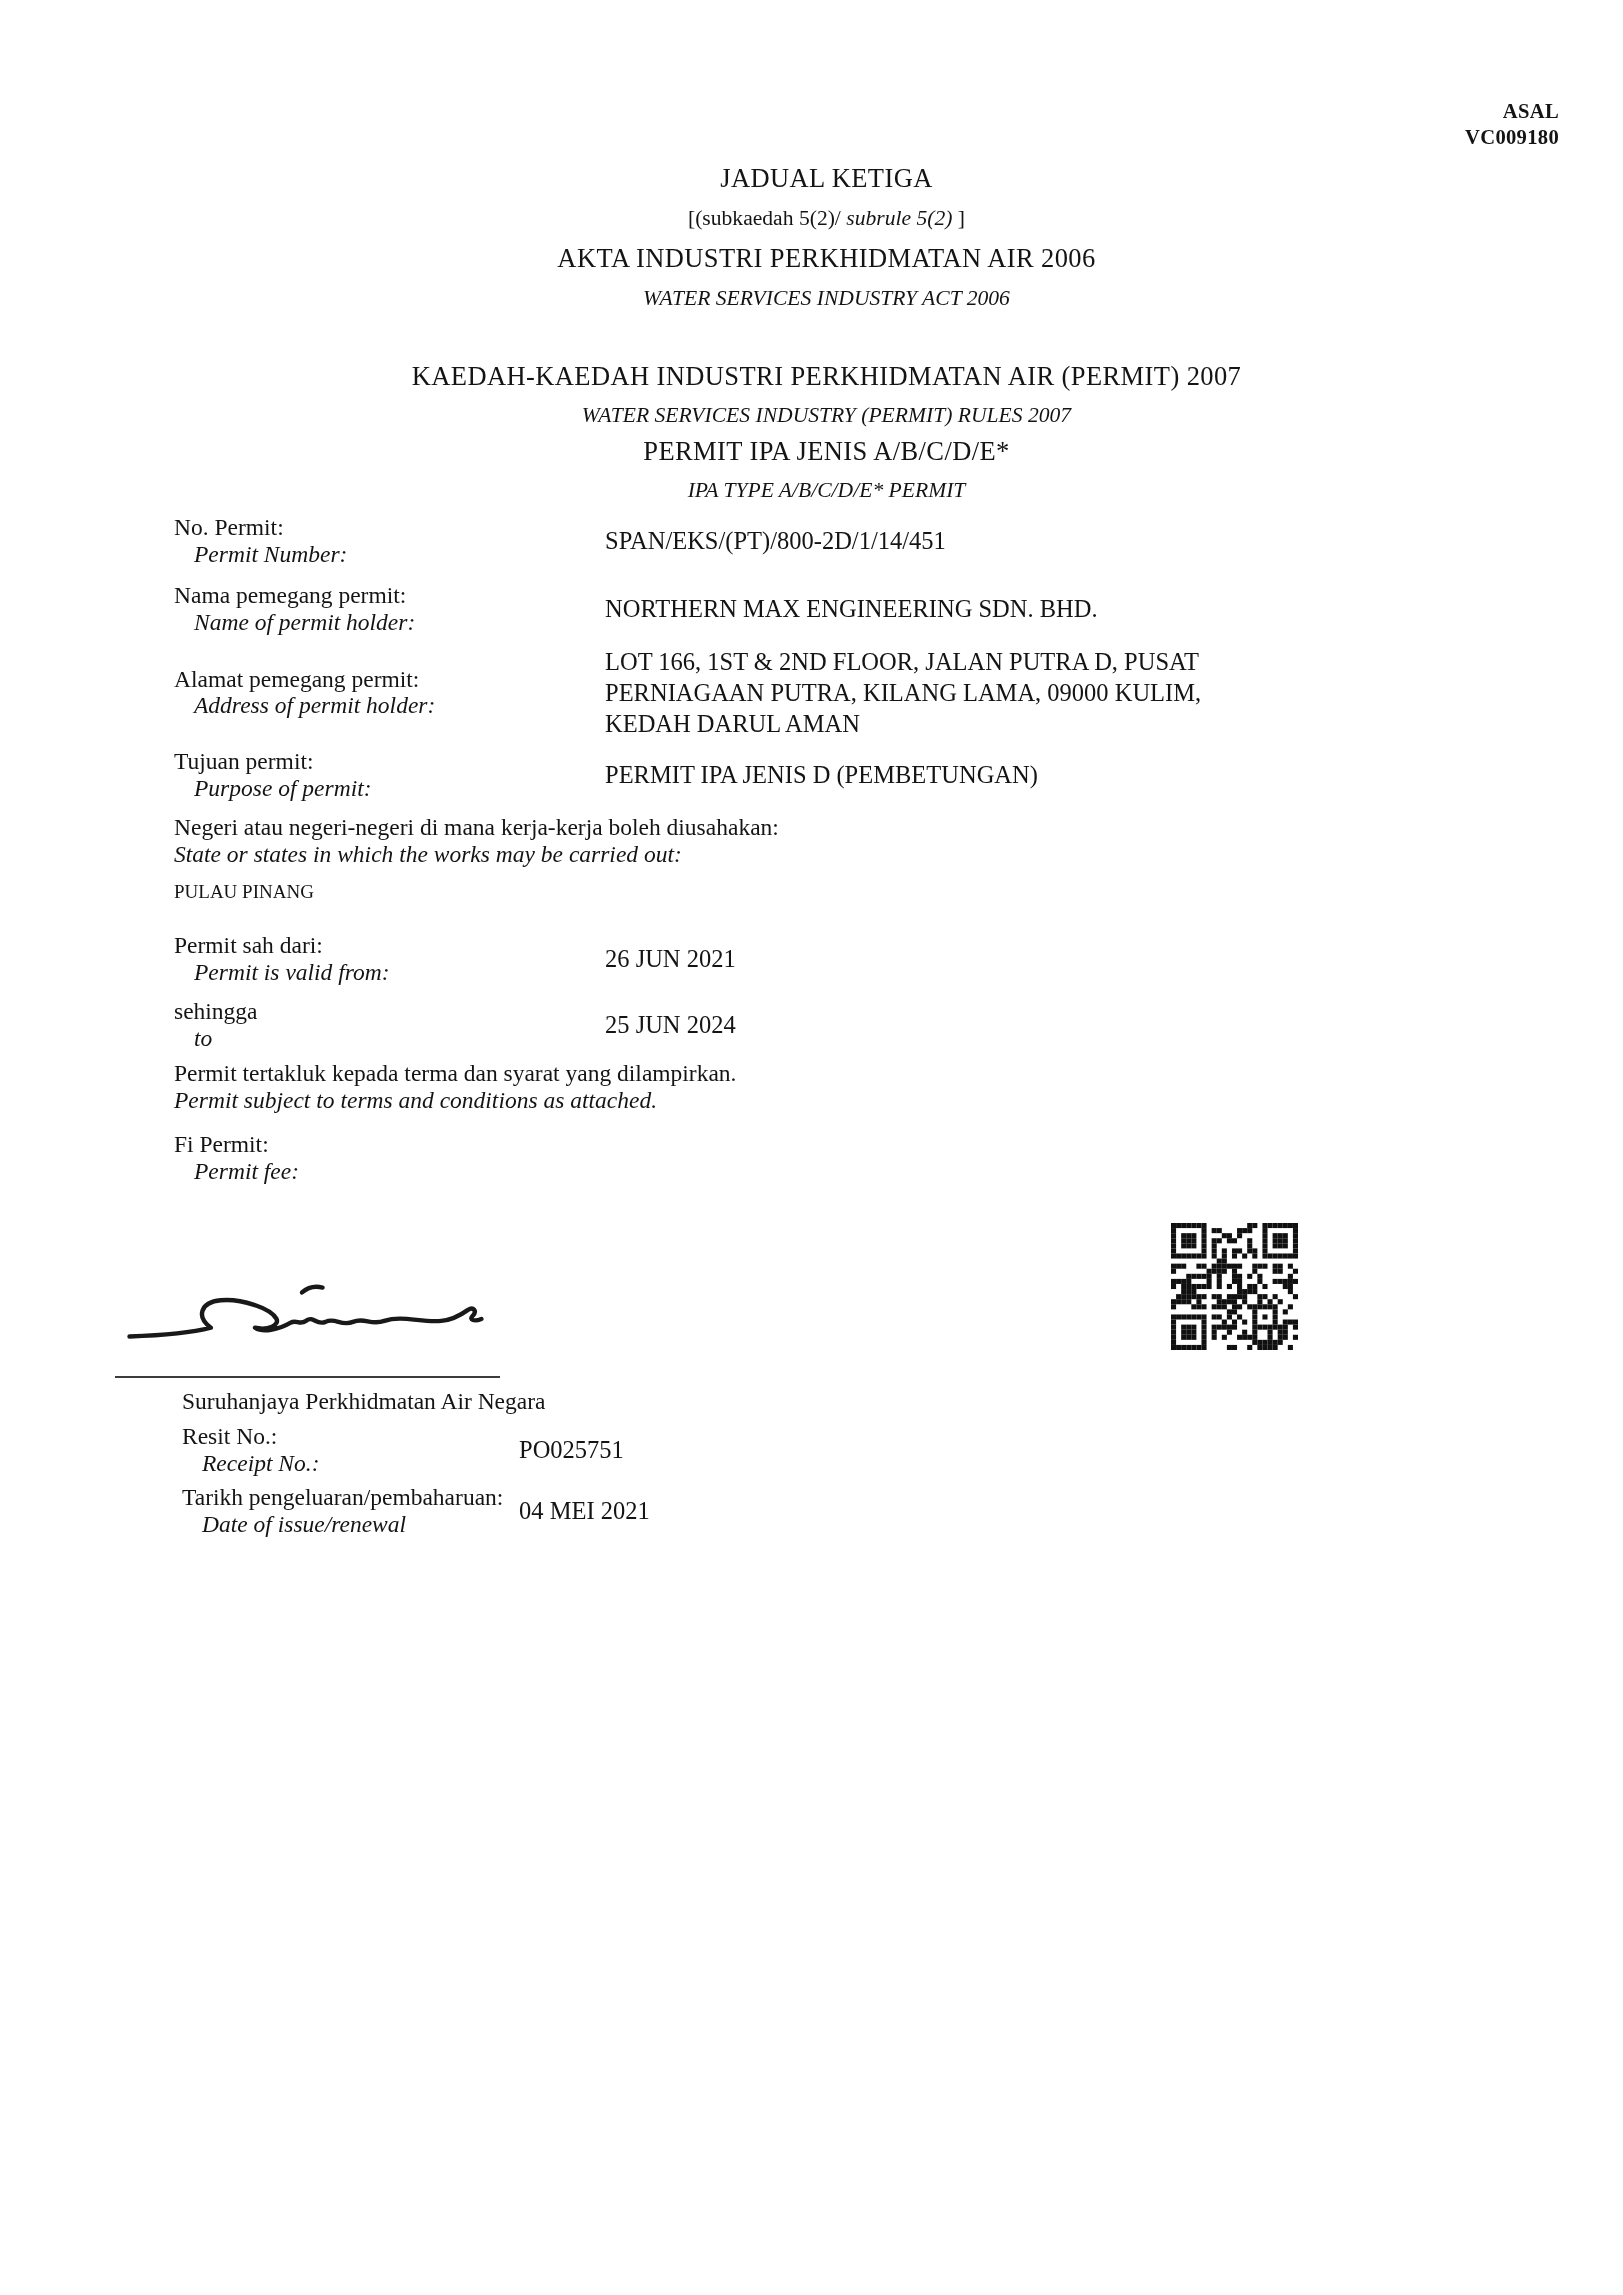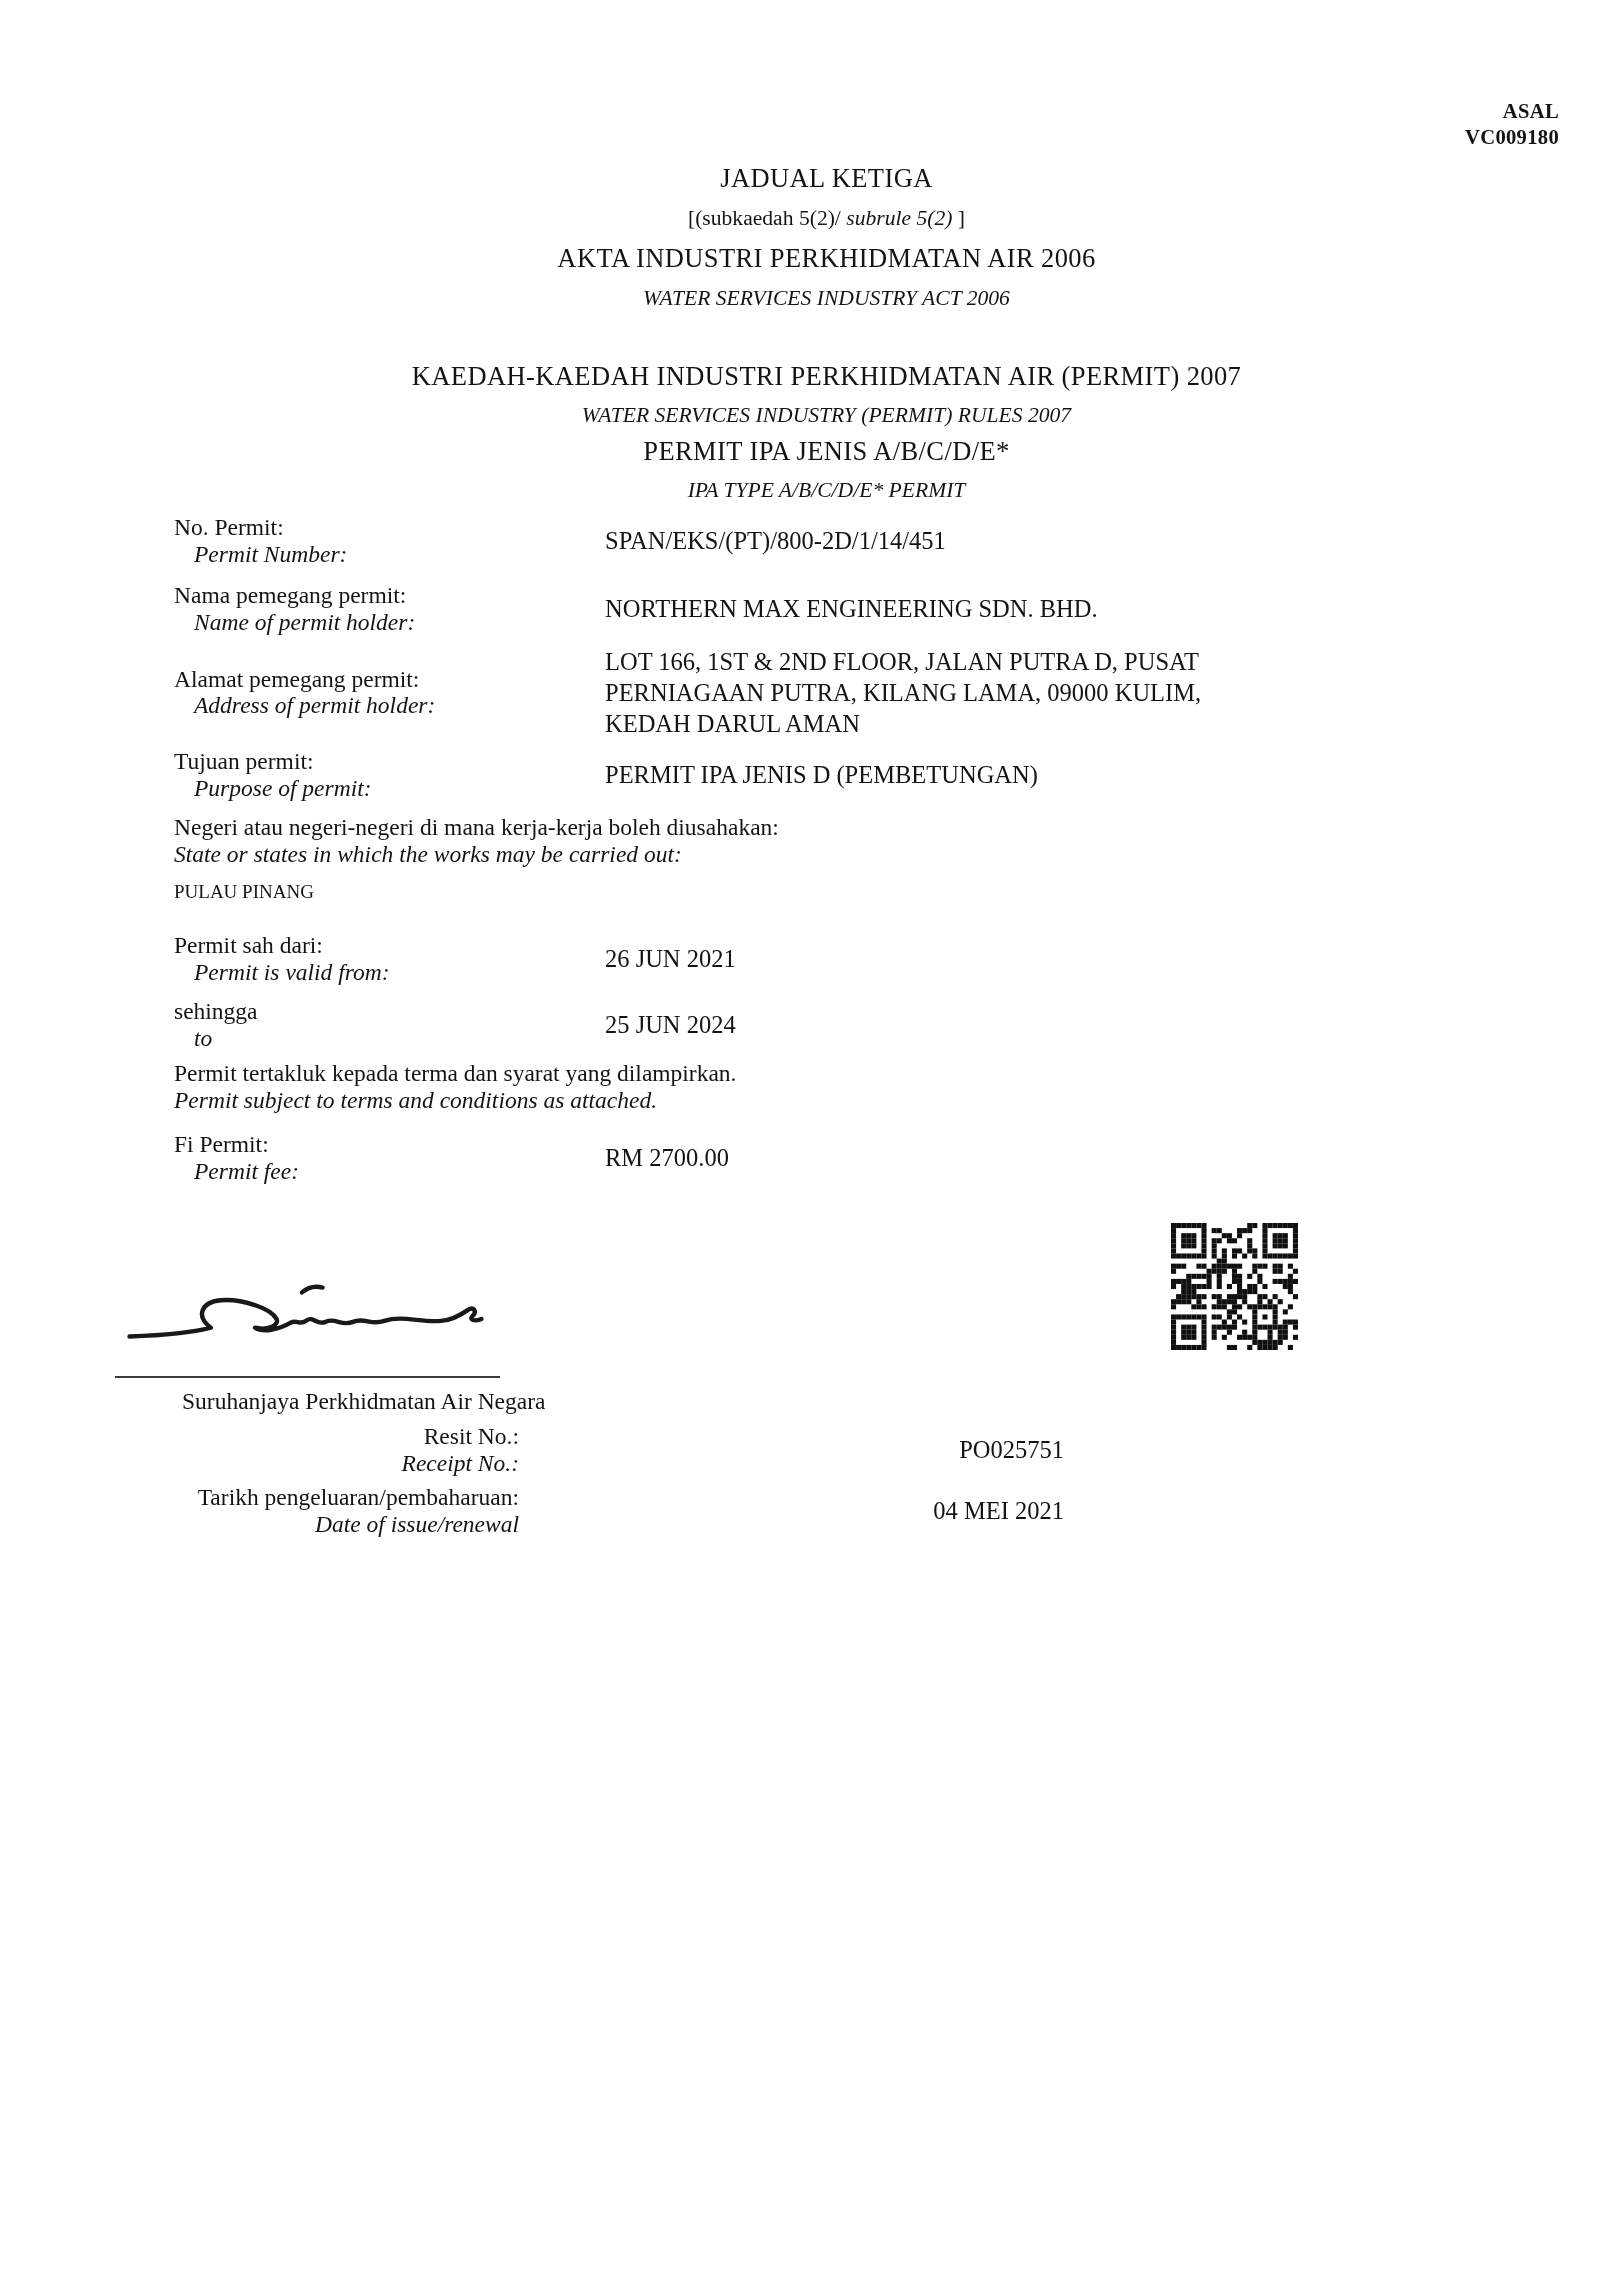--- a/index.html
+++ b/index.html
@@ -30,21 +30,21 @@
   }
   .lbl{font-size:23.5px;line-height:26.5px;}
   .lbl .it{font-size:23.5px;margin-left:20px;}
   .val{font-size:24.5px;line-height:29px;max-width:686px;}
   .val.multi{line-height:31px;}
   .block{position:absolute;left:174px;width:1333px;font-size:23.5px;line-height:26.5px;}
   .single{position:absolute;left:174px;font-size:19px;}
   
   .brow{
     position:absolute;left:182px;width:882px;
-    display:grid;grid-template-columns:337px 1fr;align-items:center;text-align:right;
+    display:grid;grid-template-columns:337px 1fr;align-items:center;
   }
   .sig-line{position:absolute;left:115px;top:1376px;width:385px;height:2px;background:#3c3c3c;}
   .authority{position:absolute;left:182px;top:1388px;font-size:23.5px;}
   .sig-svg{position:absolute;left:106px;top:1266px;}
   .qr{position:absolute;left:1171px;top:1223px;width:127px;height:127px;}
 </style>
 </head>
 <body>
 
 <div class="page">
@@ -120,21 +120,20 @@
   <div class="block" style="top:1060px">
     <div>Permit tertakluk kepada terma dan syarat yang dilampirkan.</div>
     <div class="it">Permit subject to terms and conditions as attached.</div>
   </div>
 
   <div class="row" style="top:1128px;height:59px">
     <div class="lbl">
       <div>Fi Permit:</div>
       <div class="it">Permit fee:</div>
     </div>
-    <div class="val">RM 2700.00</div>
   </div>
 
   <svg class="sig-svg" width="392" height="98" viewBox="0 0 400 100">
     <path d="M 200 27 q 9 -8 21 -5" fill="none" stroke="#191919" stroke-width="4.5" stroke-linecap="round"></path>
     <path d="M 24 72
              C 55 71 88 68 107 63
              C 92 52 96 37 117 35
              C 138 33 168 43 174 54
              C 177 60 166 66 152 63
              C 160 68 176 65 188 58

